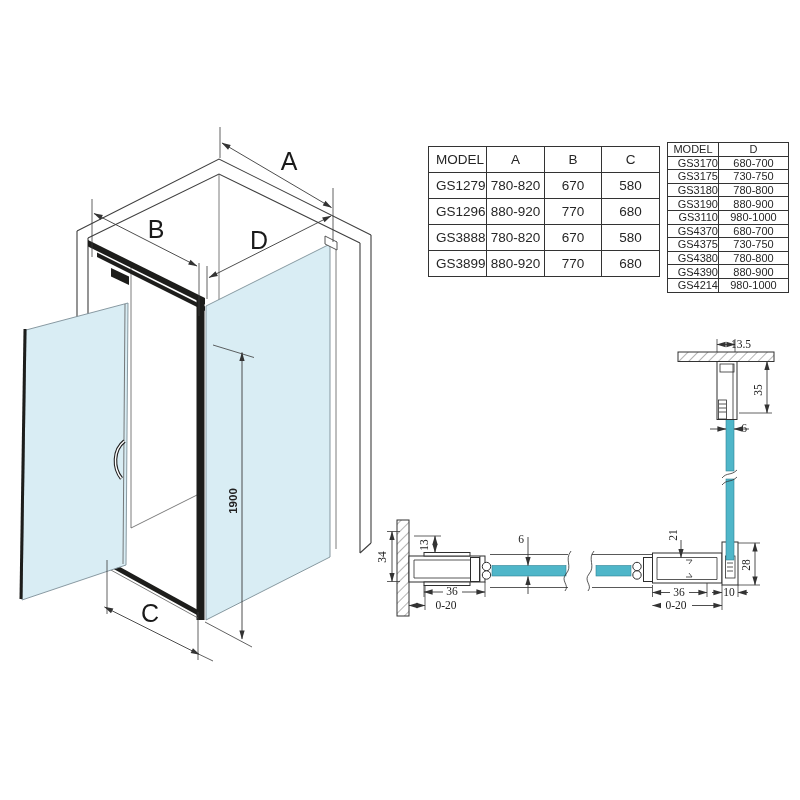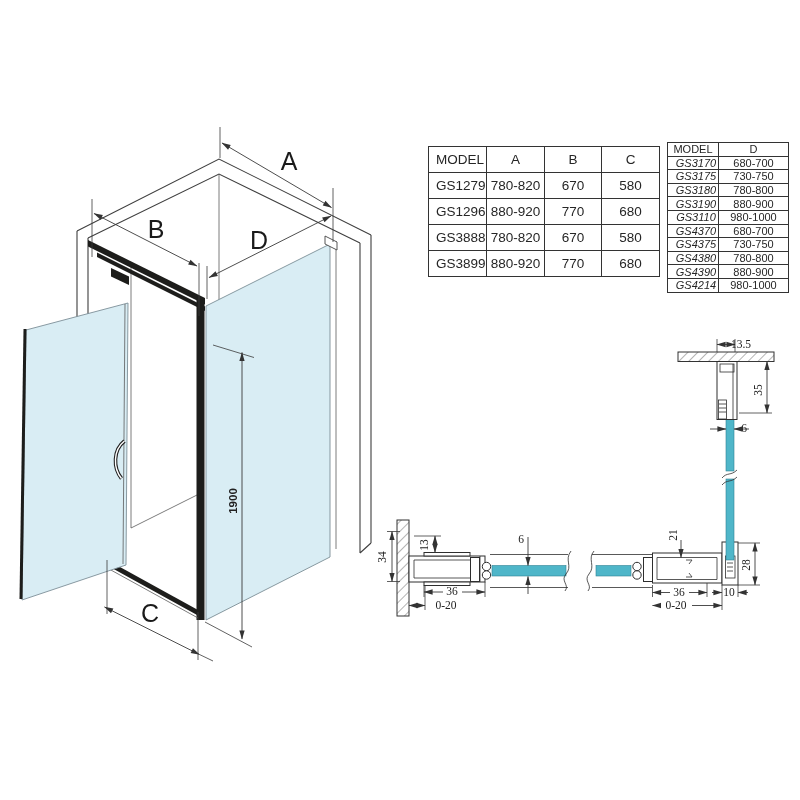--- a/index.html
+++ b/index.html
@@ -25,21 +25,21 @@
 
   
   .spec-table{position:absolute;border-collapse:collapse;table-layout:fixed;background:#fff;color:#262626;}
   .spec-table th,.spec-table td{border:1.5px solid #333;font-weight:normal;text-align:center;
         padding:0;overflow:hidden;white-space:nowrap;}
   #t1{left:428px;top:146px;width:231px;font-size:13.5px;}
   #t1 th,#t1 td{height:25px;}
   #t1 th:first-child,#t1 td:first-child{text-align:left;padding-left:7px;}
   #t2{left:667px;top:142px;width:121px;font-size:11px;}
   #t2 th,#t2 td{height:12.6px;}
-  #t2 td:first-child{text-align:center;padding-left:6px;font-style:italic;}
+  #t2 td:first-child{text-align:right;padding-left:6px;}
 </style>
 </head>
 <body>
 
 <div class="stage">
 
 <svg width="800" height="800" viewBox="0 0 800 800">
   <defs>
     <marker id="arr" viewBox="0 0 12 8" refX="11" refY="4" markerWidth="11" markerHeight="7.3" orient="auto-start-reverse">
       <path d="M0.5,0.8 L11.5,4 L0.5,7.2 Z" fill="#333"></path>

